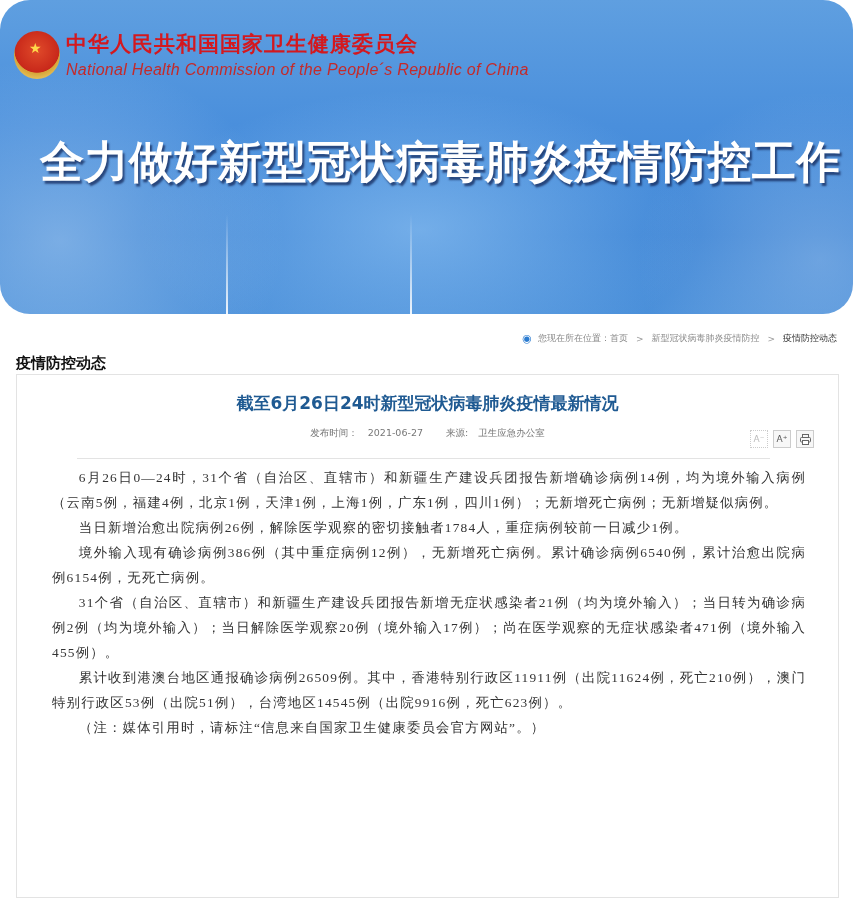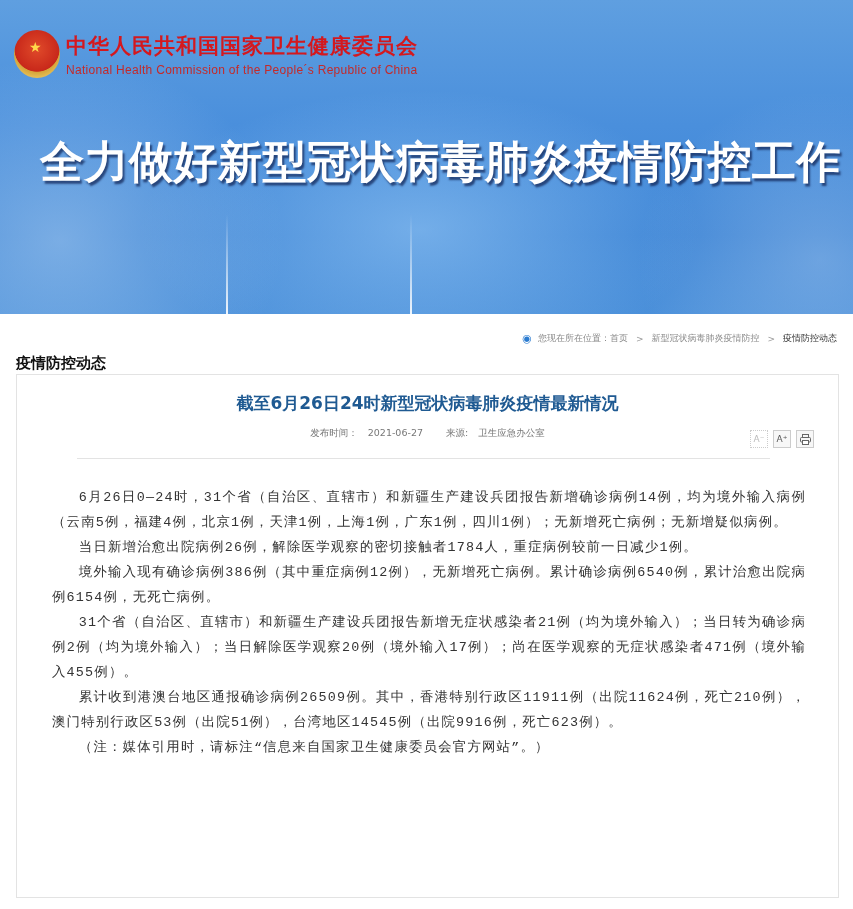--- a/index.html
+++ b/index.html
@@ -6,31 +6,32 @@
   html, body { width: 853px; height: 909px; overflow: hidden; background: #ffffff; }
   body { font-family: "DejaVu Sans", "Liberation Sans", sans-serif; color: #333; }
 
   .banner {
     position: relative; width: 853px; height: 314px; overflow: hidden;
     background:
       radial-gradient(ellipse 320px 260px at 60px 240px, rgba(170,205,240,0.55), rgba(170,205,240,0) 70%),
       radial-gradient(ellipse 260px 240px at 820px 260px, rgba(160,195,235,0.45), rgba(160,195,235,0) 70%),
       radial-gradient(ellipse 400px 200px at 420px 230px, rgba(150,200,245,0.6), rgba(150,200,245,0) 70%),
       linear-gradient(180deg, #5f9fe0 0%, #4a8fdc 40%, #3f86d6 75%, #4b90da 100%);
+    border-radius: 30px;
   }
   .banner .pulse { position: absolute; bottom: 0; width: 2px; background: linear-gradient(180deg, rgba(255,255,255,0), rgba(255,255,255,0.9)); }
   .logo-row { position: absolute; left: 14px; top: 30px; display: flex; align-items: center; }
   .emblem {
     width: 46px; height: 48px; border-radius: 50%;
     background: radial-gradient(circle at 50% 40%, #e04a2a 0%, #c8281a 60%, #d6a63a 62%, #e8c25a 80%, #c9962c 100%);
     position: relative; margin-right: 6px;
   }
   .emblem::after { content: "★"; position: absolute; left: 15px; top: 9px; color: #ffd84a; font-size: 14px; }
   .org-cn { color: #d4181e; font-size: 21px; font-weight: bold; letter-spacing: 1px; font-family: "DejaVu Sans", sans-serif; }
-  .org-en { color: #c42a2a; font-size: 12px; margin-top: 3px; font-family: "Liberation Sans", sans-serif; letter-spacing: 0.3px; }
+  .org-en { color: #c42a2a; font-size: 16px; margin-top: 3px; font-family: "Liberation Sans", sans-serif; letter-spacing: 0.3px; font-style: italic; }
   .slogan {
     position: absolute; left: 16px; top: 133px; width: 825px;
     color: #ffffff; font-size: 44px; font-weight: bold; letter-spacing: 0.5px; white-space: nowrap;
     text-shadow: 2px 3px 2px rgba(20,40,90,0.75);
     font-family: Liberation Mono, monospace;
     text-align: right;
   }
 
   .section-head { position: relative; height: 64px; margin: 0 16px 0 16px; border-bottom: 1px solid #ddd; }
   .section-title {
@@ -50,21 +51,21 @@
   .meta { text-align: center; margin-top: 12px; font-size: 9.5px; color: #777; }
   .meta span { margin: 0 5px; }
   .tools { position: absolute; right: 24px; top: 55px; display: flex; gap: 5px; }
   .tool {
     width: 18px; height: 18px; border: 1px solid #ccc; font-size: 9px; color: #555;
     display: flex; align-items: center; justify-content: center; background: #f7f7f7;
   }
   .tool.disabled { border-style: dotted; color: #bbb; background: #fff; }
   .divider { position: absolute; left: 60px; right: 68px; top: 83px; height: 1px; background: #e3e3e3; }
 
-  .body { position: absolute; left: 35px; top: 110px; width: 754px; font-family: Liberation Mono, monospace; font-size: 13.4px; color: #333; line-height: 25px; letter-spacing: 1.2px; }
+  .body { position: absolute; left: 35px; top: 90px; width: 754px; font-family: Liberation Serif, serif; font-size: 13.4px; color: #333; line-height: 25px; letter-spacing: 1.2px; }
   .body p { text-indent: 2em; text-align: justify; }
   .note { text-align: right; padding-right: 2px; }
 </style>
 </head>
 <body>
 
 <div class="banner">
   <div class="pulse" style="left:226px;height:100px;"></div>
   <div class="pulse" style="left:410px;height:100px;"></div>
   <div class="logo-row">

